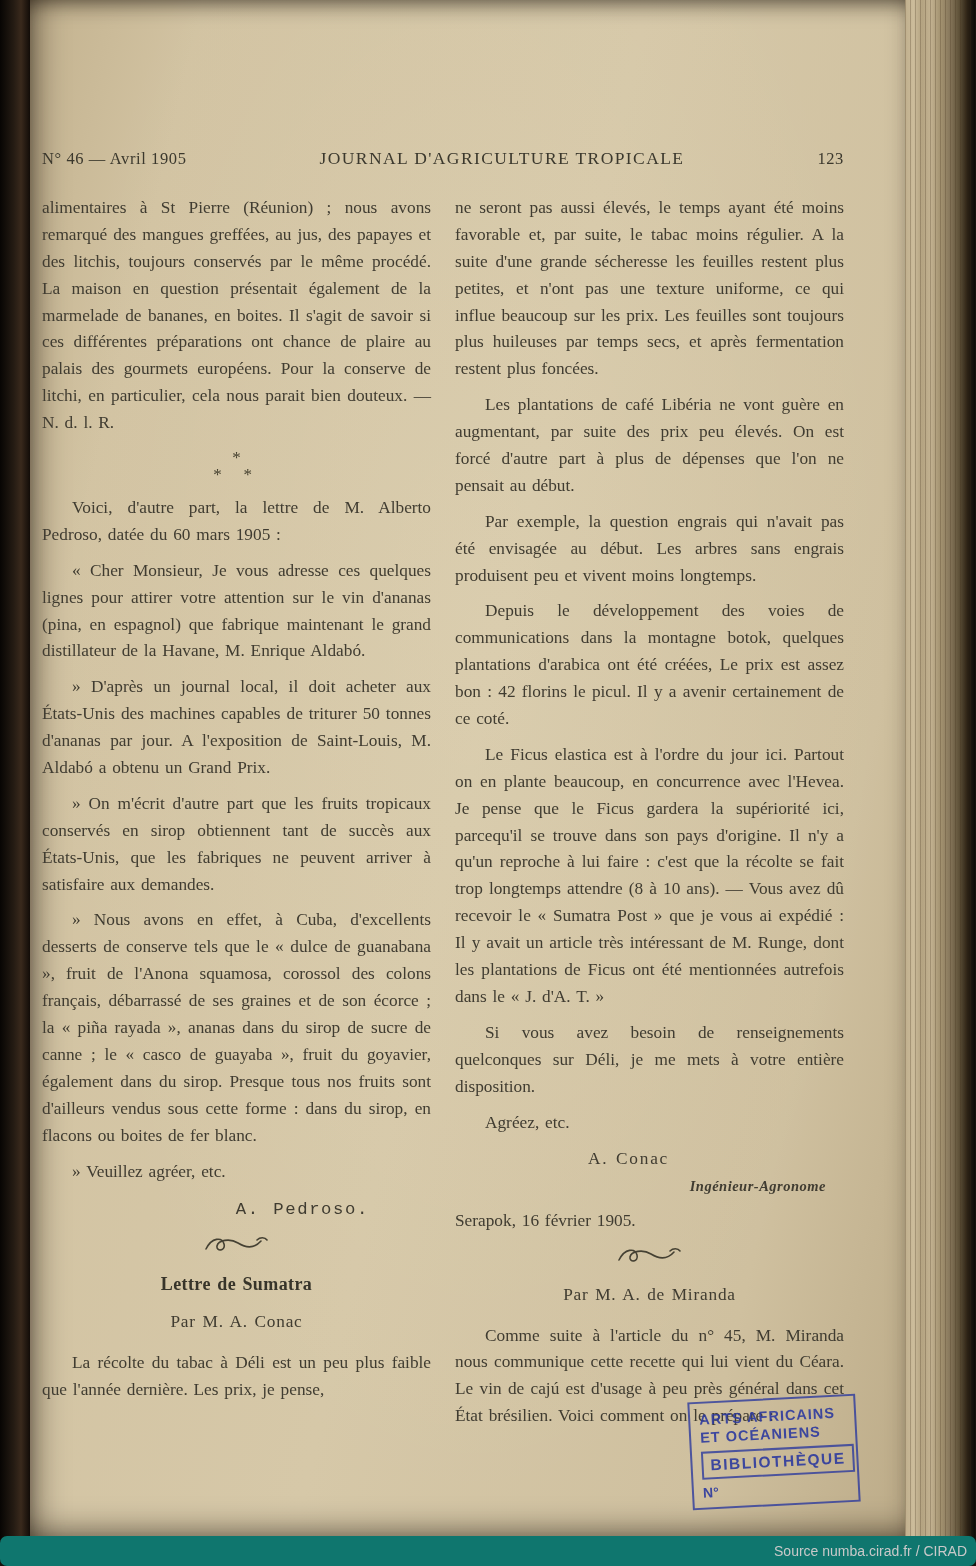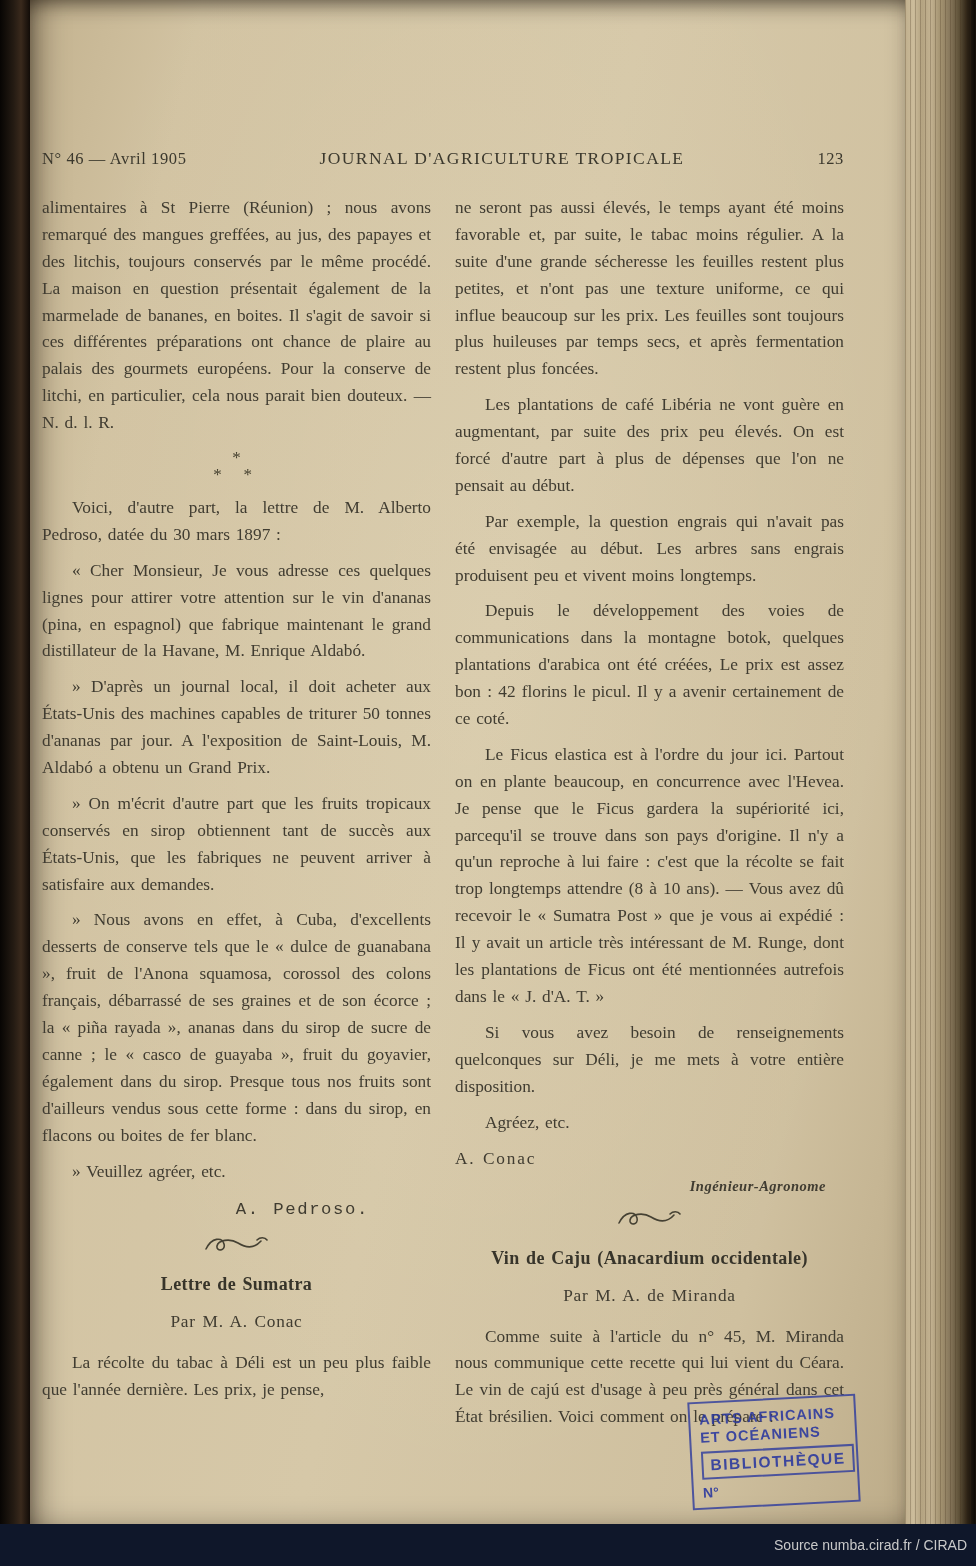--- a/index.html
+++ b/index.html
@@ -49,21 +49,21 @@
   .asterism { text-align:center; margin:12px 0 12px; font-size:17px; line-height:1.0; text-indent:0; color:#45412f; }
   .asterism .row2 { letter-spacing:8px; display:inline-block; }
 
   .sig-left { text-align:right; padding-right:62px; margin:12px 0 10px; letter-spacing:1.6px;font-family:Liberation Mono, monospace; }
   .ornament { text-align:center; margin:10px 0 6px; }
   .ornament svg { display:inline-block; }
   .sec-heading { text-align:center; font-weight:bold; font-size:18px; letter-spacing:.4px; margin:4px 0 10px; text-indent:0; color:#37342a; }
   .sec-subtitle { text-align:center; margin:0 0 6px; text-indent:0; }
   .sec-byline { text-align:center; margin:0 0 14px; text-indent:0; letter-spacing:.8px; }
 
-  .sig-right { text-align:left; padding-right:42px; margin:10px 0 2px; letter-spacing:1.8px; }
+  .sig-right { text-align:center; padding-right:42px; margin:10px 0 2px; letter-spacing:1.8px; }
   .sig-role  { text-align:right; padding-right:18px; font-size:14.5px; font-style:italic; letter-spacing:.5px; margin:0 0 10px;font-weight:bold; }
   .dateline  { text-indent:8px; margin:2px 0 10px; }
   .agree     { text-indent:30px; margin:0 0 10px; }
 
   
   .stamp {
     position:absolute; left:690px; top:1398px; width:168px;
     transform:rotate(-3deg);
     color:rgba(44,58,158,.90);
     border:2.5px solid rgba(44,58,158,.80);
@@ -74,25 +74,25 @@
   .stamp .s1, .stamp .s2 { font-size:14.5px; font-weight:bold; letter-spacing:1px; }
   .stamp .s3 {
     display:inline-block; margin-top:5px; padding:2px 7px;
     border:2px solid rgba(44,58,158,.80);
     font-size:15.5px; font-weight:bold; letter-spacing:1.5px;
   }
   .stamp .s4 { font-size:14px; font-weight:bold; margin-top:5px; }
 
   
   .footer-bar {
-    position:absolute; left:0; bottom:0; width:976px; height:42px;
-    background:#0f172a; color:#c9c9c9;
+    position:absolute; left:0; bottom:0; width:976px; height:30px;
+    background:#0f766e; color:#c9c9c9;
     display:flex; align-items:center; justify-content:flex-end;
     font-family:"Liberation Sans","DejaVu Sans",sans-serif; font-size:14px;
-    box-sizing:border-box; padding-right:9px;
+    box-sizing:border-box; padding-right:9px;border-radius:7px;
   }
 </style>
 </head>
 <body>
 
 <div class="scan">
 
   <div class="spine"></div>
   <div class="page"></div>
   <div class="edges"></div>
@@ -108,21 +108,21 @@
     <div class="cols">
 
       <div class="col">
         <p class="noindent">alimentaires à St Pierre (Réunion) ; nous avons remarqué des mangues greffées, au jus, des papayes et des litchis, toujours conservés par le même procédé. La maison en question présentait également de la marmelade de bananes, en boites. Il s'agit de savoir si ces différentes préparations ont chance de plaire au palais des gourmets européens. Pour la conserve de litchi, en particulier, cela nous parait bien douteux. — N. d. l. R.</p>
 
         <div class="asterism">
           <span>*</span><br>
           <span class="row2">* *</span>
         </div>
 
-        <p>Voici, d'autre part, la lettre de M. Alberto Pedroso, datée du 30 mars 1897 :</p>
+        <p>Voici, d'autre part, la lettre de M. Alberto Pedroso, datée du 60 mars 1905 :</p>
         <p>« Cher Monsieur, Je vous adresse ces quelques lignes pour attirer votre attention sur le vin d'ananas (pina, en espagnol) que fabrique maintenant le grand distillateur de la Havane, M. Enrique Aldabó.</p>
         <p>» D'après un journal local, il doit acheter aux États-Unis des machines capables de triturer 50 tonnes d'ananas par jour. A l'exposition de Saint-Louis, M. Aldabó a obtenu un Grand Prix.</p>
         <p>» On m'écrit d'autre part que les fruits tropicaux conservés en sirop obtiennent tant de succès aux États-Unis, que les fabriques ne peuvent arriver à satisfaire aux demandes.</p>
         <p>» Nous avons en effet, à Cuba, d'excellents desserts de conserve tels que le « dulce de guanabana », fruit de l'Anona squamosa, corossol des colons français, débarrassé de ses graines et de son écorce ; la « piña rayada », ananas dans du sirop de sucre de canne ; le « casco de guayaba », fruit du goyavier, également dans du sirop. Presque tous nos fruits sont d'ailleurs vendus sous cette forme : dans du sirop, en flacons ou boites de fer blanc.</p>
         <p>» Veuillez agréer, etc.</p>
 
         <div class="sig-left">A. Pedroso.</div>
 
         <div class="ornament">
           <svg width="70" height="22" viewBox="0 0 70 22">
@@ -141,28 +141,28 @@
         <p>Les plantations de café Libéria ne vont guère en augmentant, par suite des prix peu élevés. On est forcé d'autre part à plus de dépenses que l'on ne pensait au début.</p>
         <p>Par exemple, la question engrais qui n'avait pas été envisagée au début. Les arbres sans engrais produisent peu et vivent moins longtemps.</p>
         <p>Depuis le développement des voies de communications dans la montagne botok, quelques plantations d'arabica ont été créées, Le prix est assez bon : 42 florins le picul. Il y a avenir certainement de ce coté.</p>
         <p>Le Ficus elastica est à l'ordre du jour ici. Partout on en plante beaucoup, en concurrence avec l'Hevea. Je pense que le Ficus gardera la supériorité ici, parcequ'il se trouve dans son pays d'origine. Il n'y a qu'un reproche à lui faire : c'est que la récolte se fait trop longtemps attendre (8 à 10 ans). — Vous avez dû recevoir le « Sumatra Post » que je vous ai expédié : Il y avait un article très intéressant de M. Runge, dont les plantations de Ficus ont été mentionnées autrefois dans le « J. d'A. T. »</p>
         <p>Si vous avez besoin de renseignements quelconques sur Déli, je me mets à votre entière disposition.</p>
 
         <p class="agree">Agréez, etc.</p>
 
         <div class="sig-right">A. Conac</div>
         <div class="sig-role">Ingénieur-Agronome</div>
+        <p class="dateline noindent">Serapok, 16 février 1905.</p>
 
         <div class="ornament">
           <svg width="70" height="22" viewBox="0 0 70 22">
             <path d="M4 15 C 10 3, 20 3, 22 10 C 24 17, 14 18, 15 12 C 16 6, 28 4, 36 9 C 44 14, 52 15, 59 7 M55 6 c3 -3 8 -3 10 0" fill="none" stroke="#454133" stroke-width="1.6" stroke-linecap="round"></path>
           </svg>
         </div>
 
-        <div class="sec-heading">Vin de Caju (Anacardium occidentale)</div>
         <div class="sec-byline">Par M. A. de Miranda</div>
 
         <p>Comme suite à l'article du n° 45, M. Miranda nous communique cette recette qui lui vient du Céara. Le vin de cajú est d'usage à peu près général dans cet État brésilien. Voici comment on le prépare :</p>
       </div>
 
     </div>
   </div>
 
   <div class="stamp">
     <div class="s1">ARTS AFRICAINS</div>

